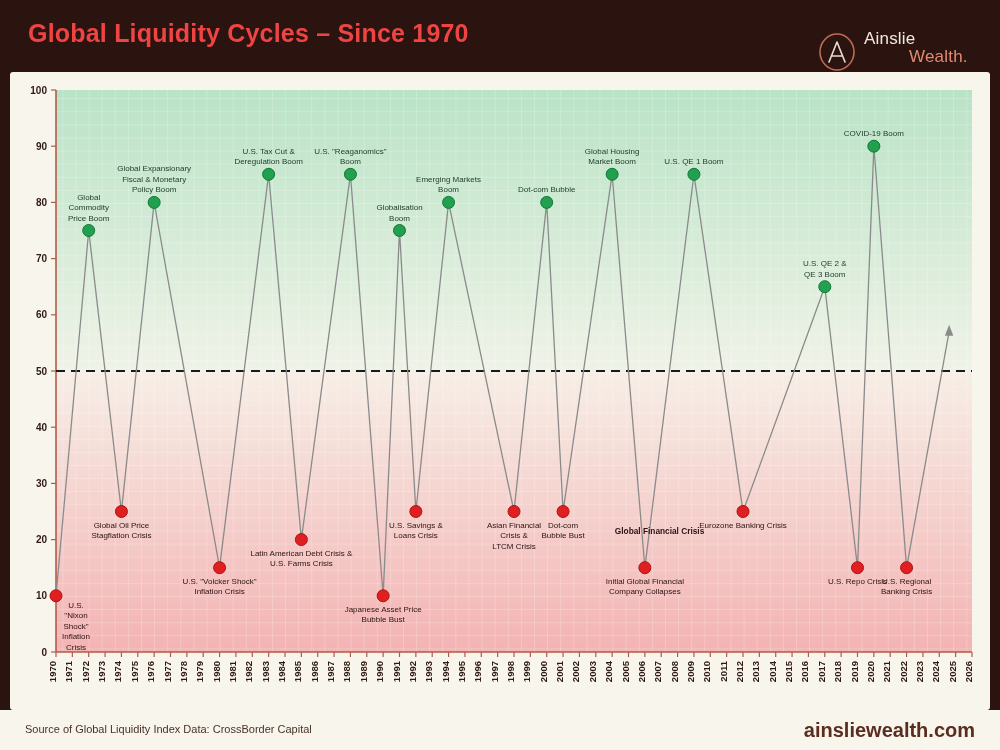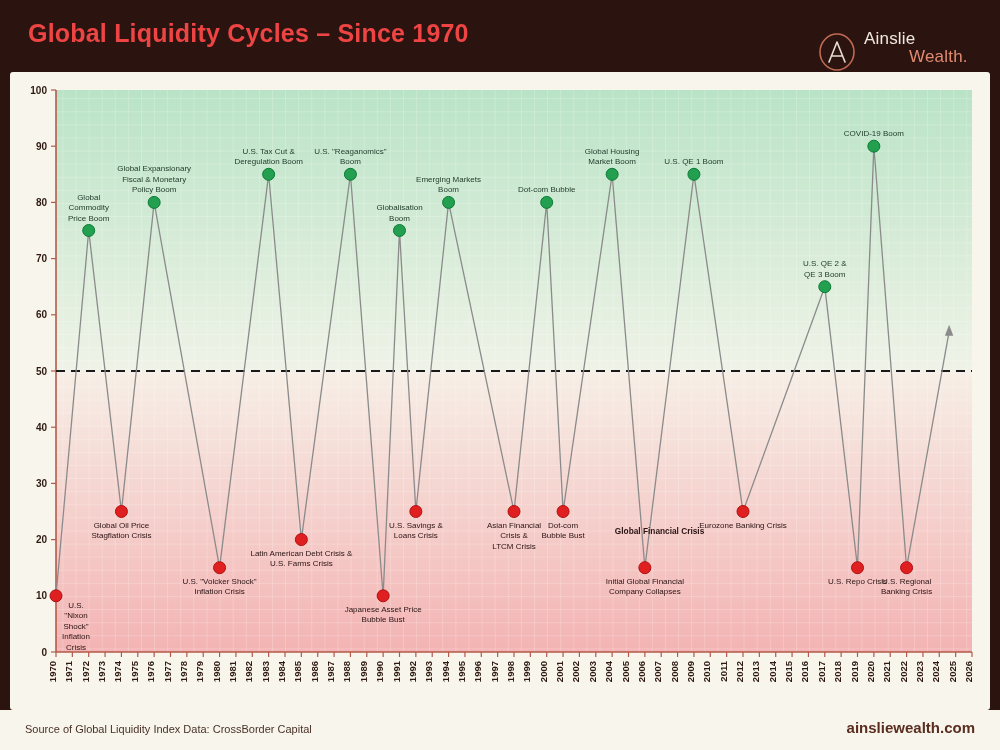--- a/index.html
+++ b/index.html
@@ -28,21 +28,21 @@
   #card{
     position:absolute;left:10px;top:72px;width:980px;height:638px;
     background:#f7f5ec;border-radius:3px;
   }
   #plot-wrap{position:absolute;left:0;top:0;width:980px;height:638px;}
   svg#chart{position:absolute;left:0;top:0;}
 
   
   #footer{position:absolute;left:0;top:710px;width:1000px;height:40px;background:#f7f5ec;}
   #source-note{position:absolute;left:25px;top:13px;font-size:11px;color:#4a3228;}
-  #site-url{position:absolute;right:25px;top:9px;font-size:15px;font-weight:700;color:#5a2d20;}
+  #site-url{position:absolute;right:25px;top:9px;font-size:20px;font-weight:700;color:#5a2d20;}
 
   .lbl{font-family:"Liberation Sans", sans-serif;fill:#231510;}
   .peak-lbl{font-size:8px;fill:#1d3a28;}
   .trough-lbl{font-size:8px;fill:#2a1212;}
   .trough-lbl.bold{font-weight:700;font-size:8.3px;}
   .tick-lbl{font-size:10px;fill:#2e1a12;font-weight:700;}
   .xtick-lbl{font-size:9.5px;fill:#2e1a12;font-weight:700;}
 </style>
 </head>
 <body>

